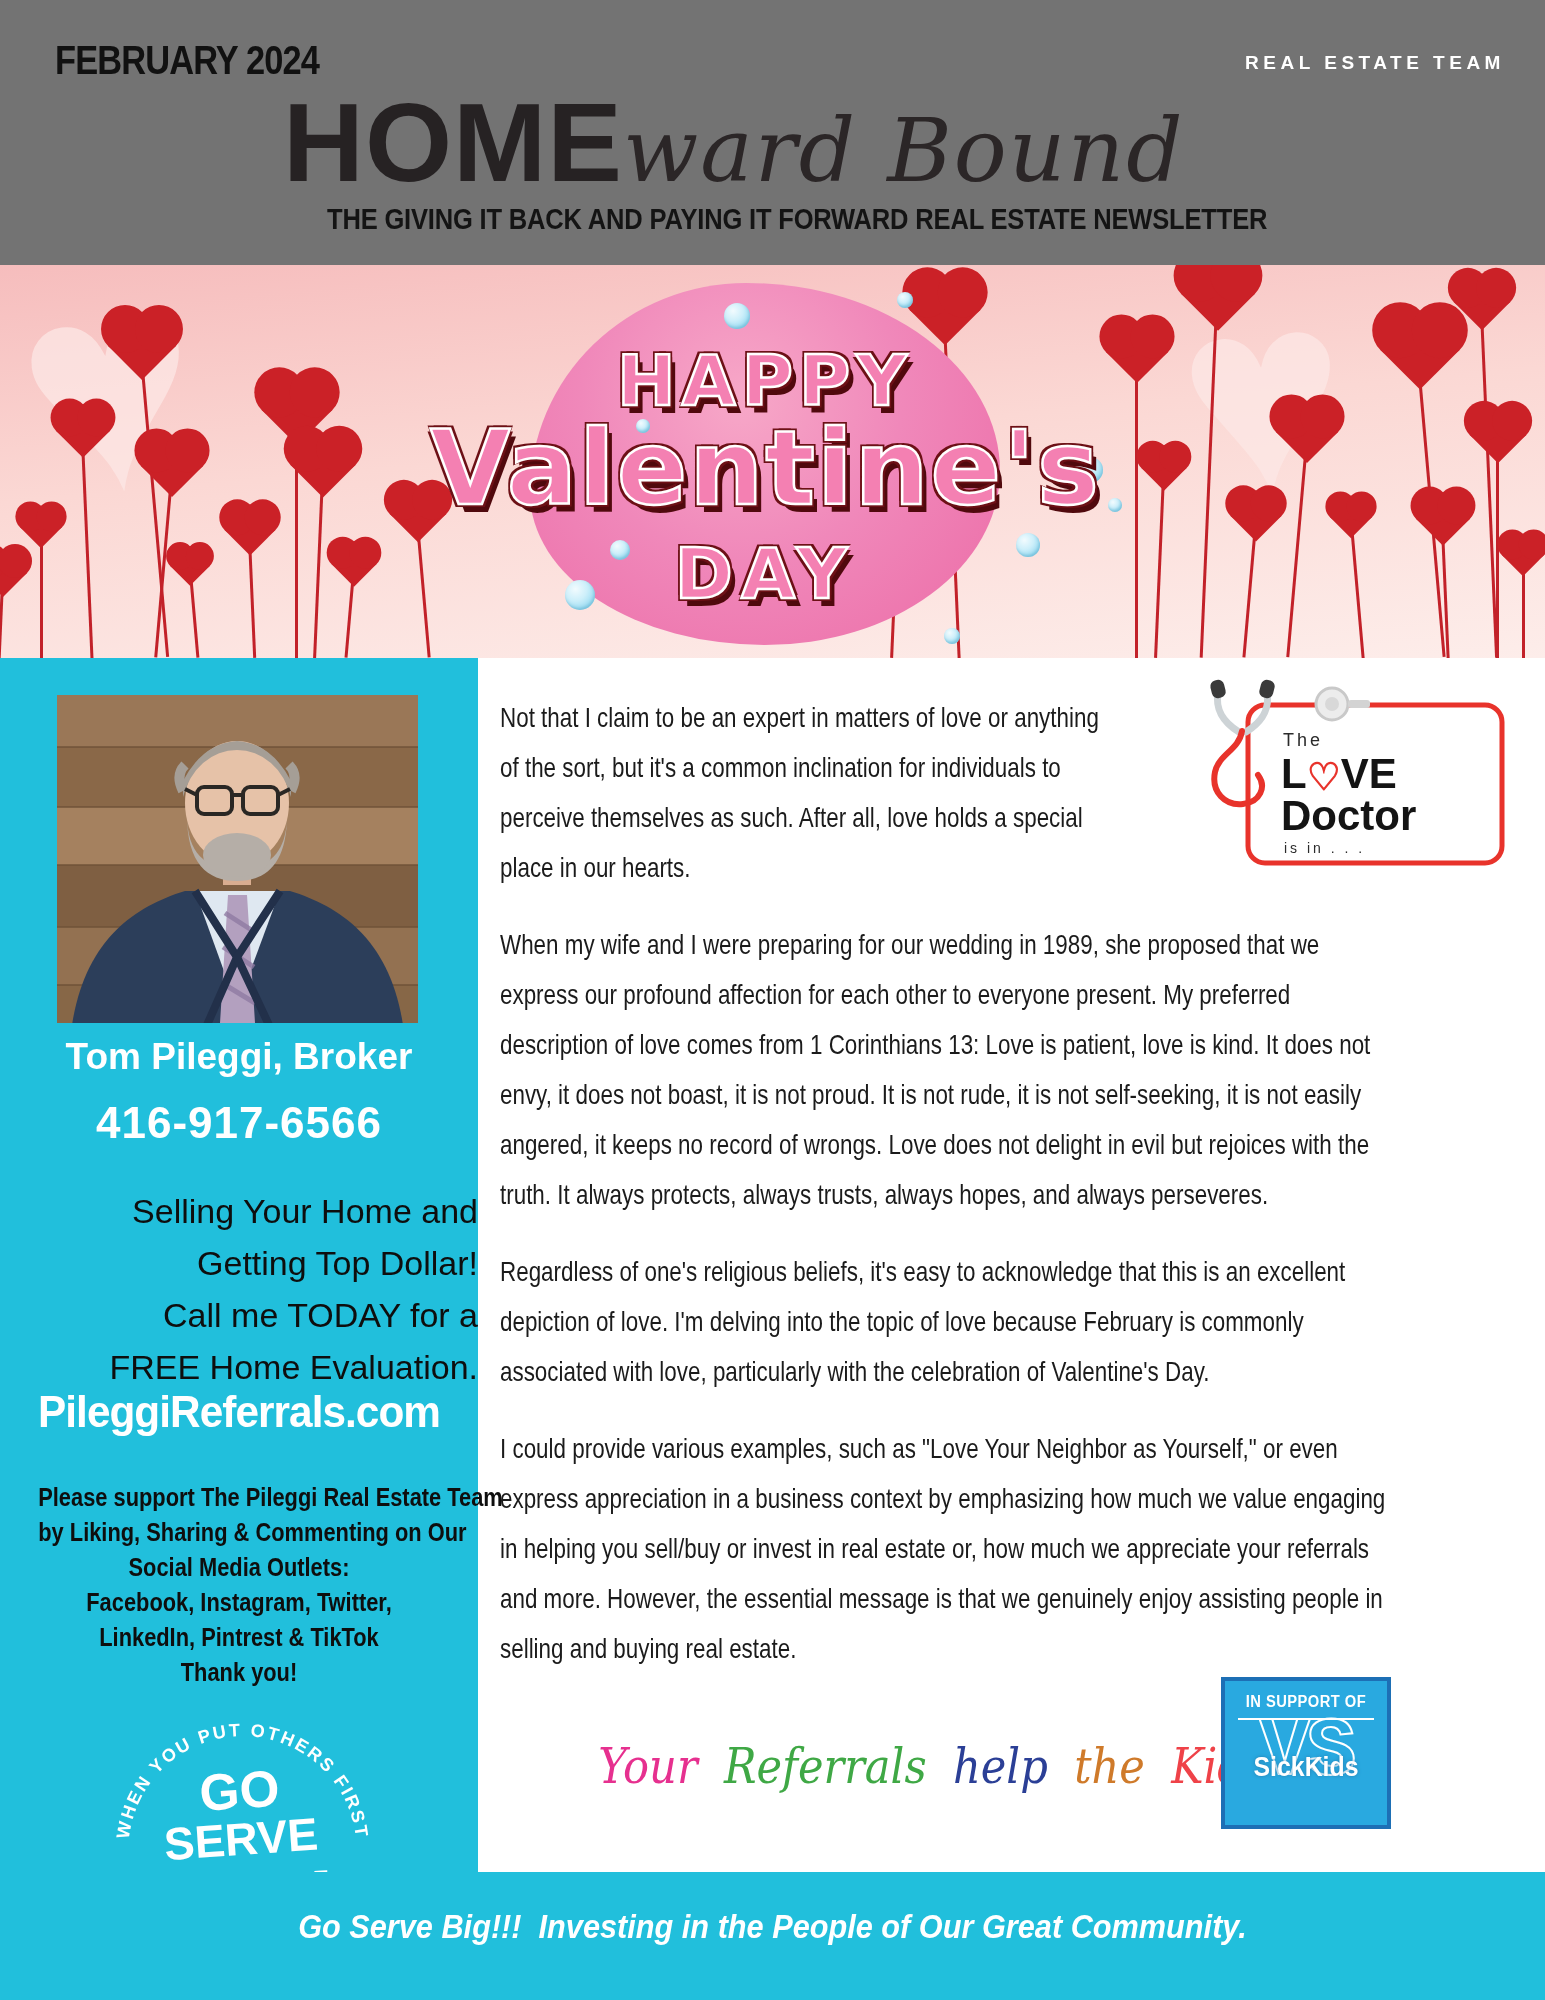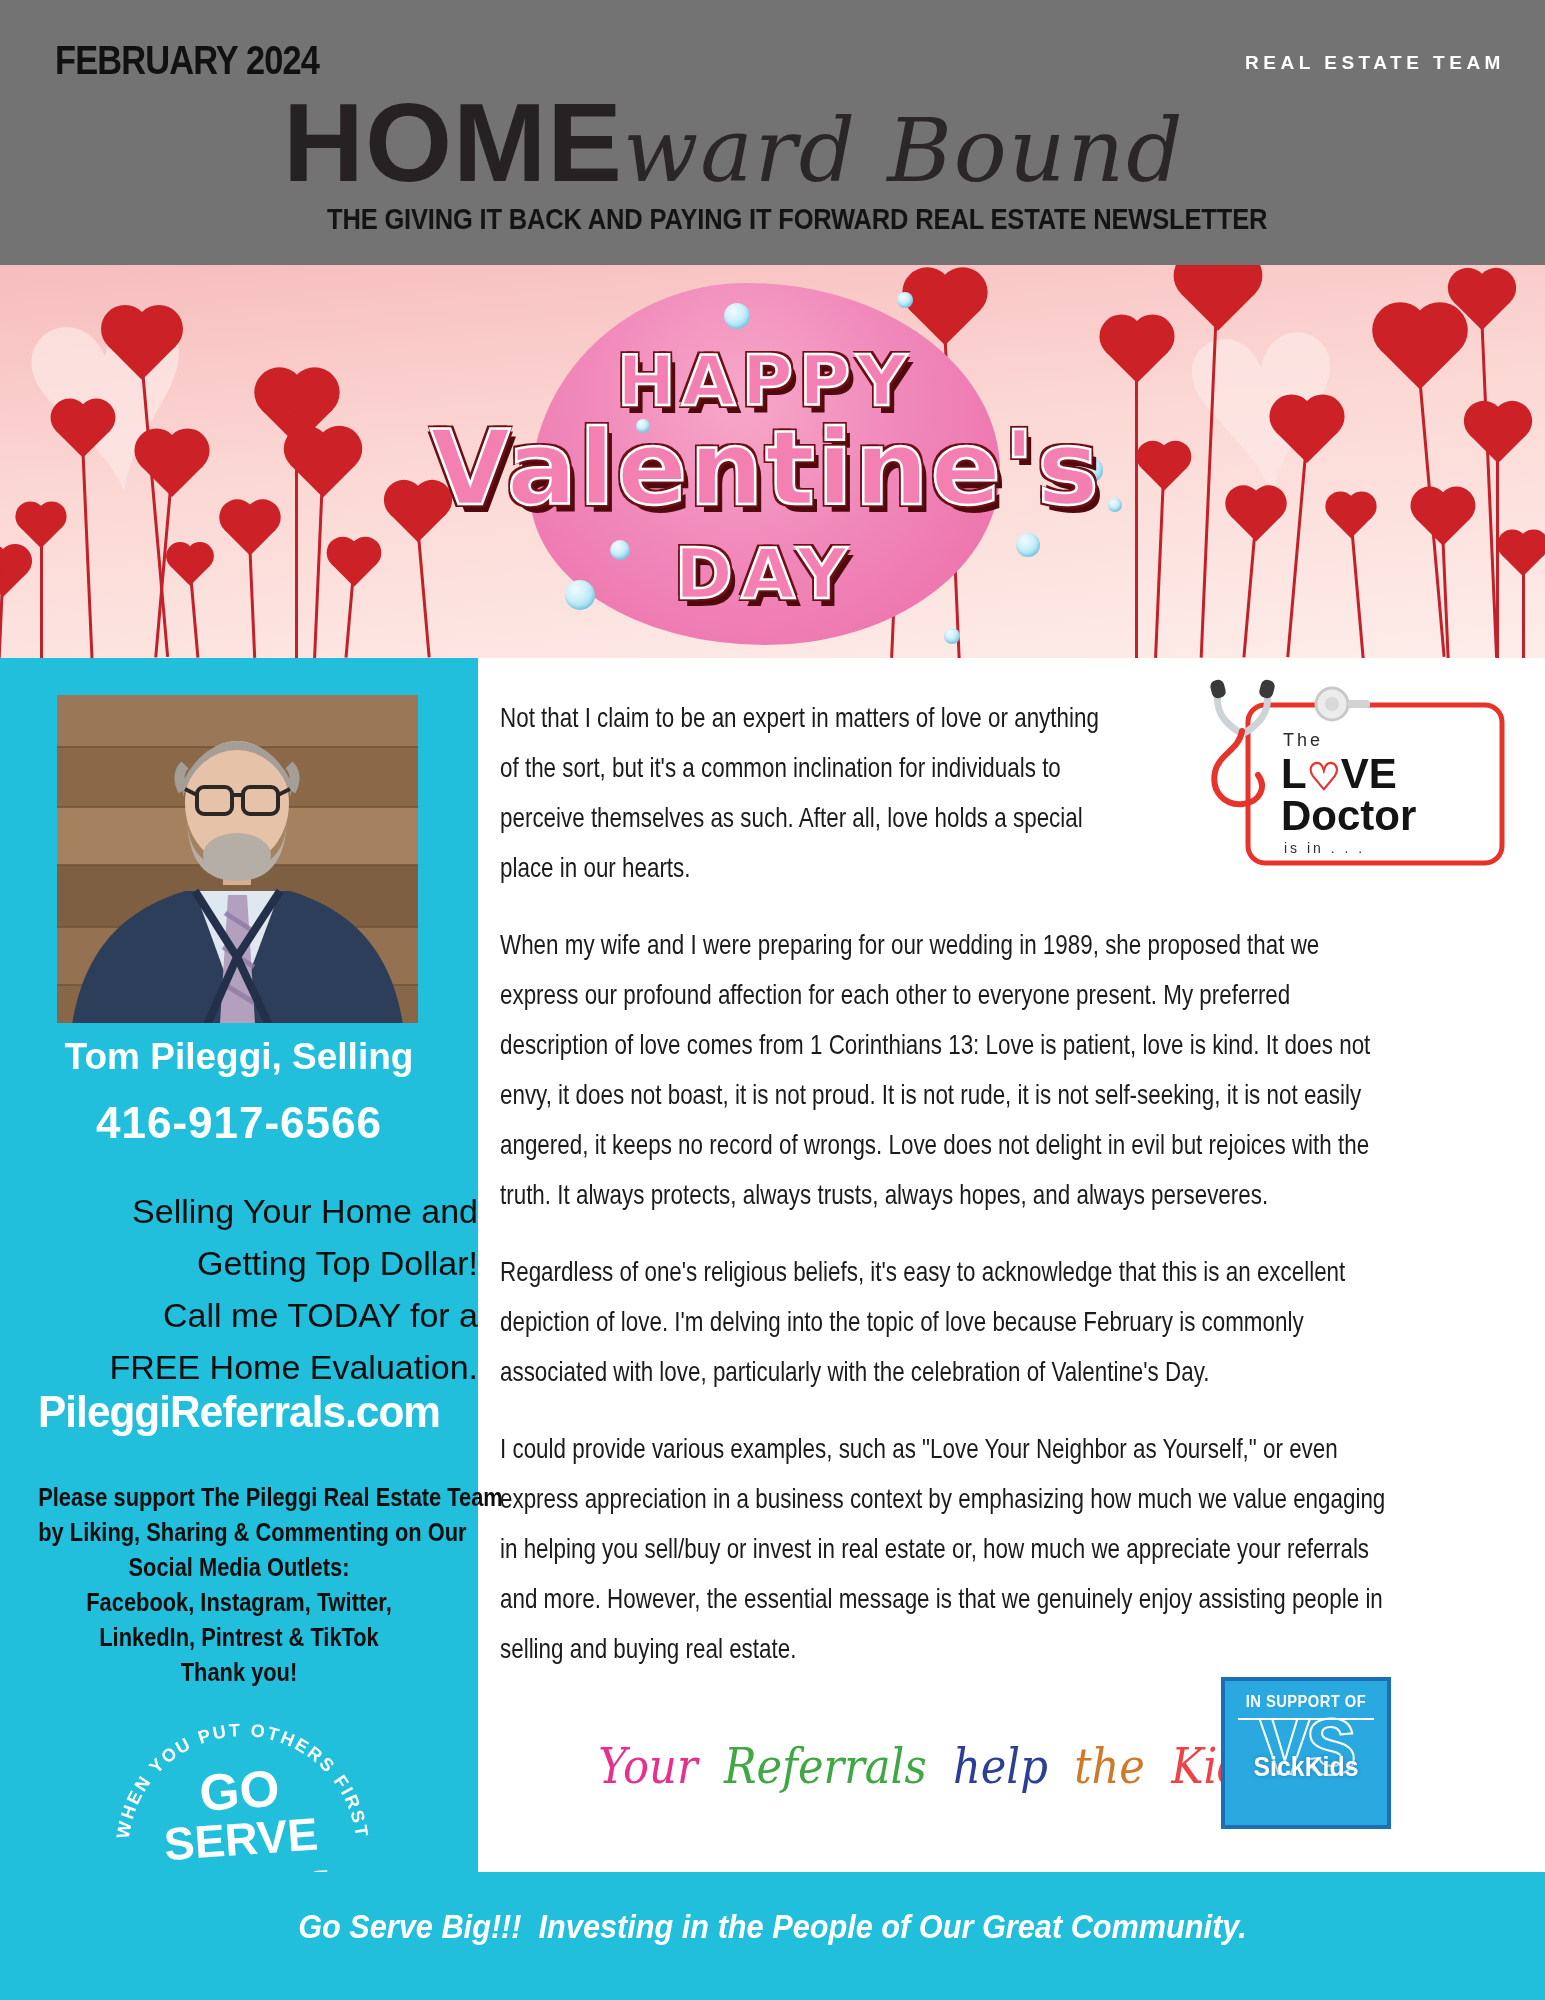--- a/index.html
+++ b/index.html
@@ -218,21 +218,21 @@
         <polygon points="171,200 190,200 198,328 163,328" fill="#b3a0bf"></polygon>
         <g stroke="#8f7ba3" stroke-width="5" opacity=".8">
           <line x1="168" y1="218" x2="196" y2="236"></line>
             <line x1="166" y1="252" x2="197" y2="272"></line>
           <line x1="165" y1="288" x2="198" y2="308"></line>
         </g>
         <path d="M138,196 L180,262 L150,330" fill="none" stroke="#22304a" stroke-width="8"></path>
         <path d="M223,196 L180,262 L212,330" fill="none" stroke="#22304a" stroke-width="8"></path>
       </svg>
     </div>
-    <div class="agent-name">Tom Pileggi, Selling</div>
+    <div class="agent-name">Tom Pileggi, Broker</div>
     <div class="phone">416-917-6566</div>
     <div class="pitch" id="pitch-lines">
         <div>Selling Your Home and</div>
         <div>Getting Top Dollar!</div>
         <div>Call me TODAY for a</div>
         <div>FREE Home Evaluation.</div>
       </div>
     <div class="website">PileggiReferrals.com</div>
     <div class="support" id="support-lines">
         <div>Please support The Pileggi Real Estate Team</div>

